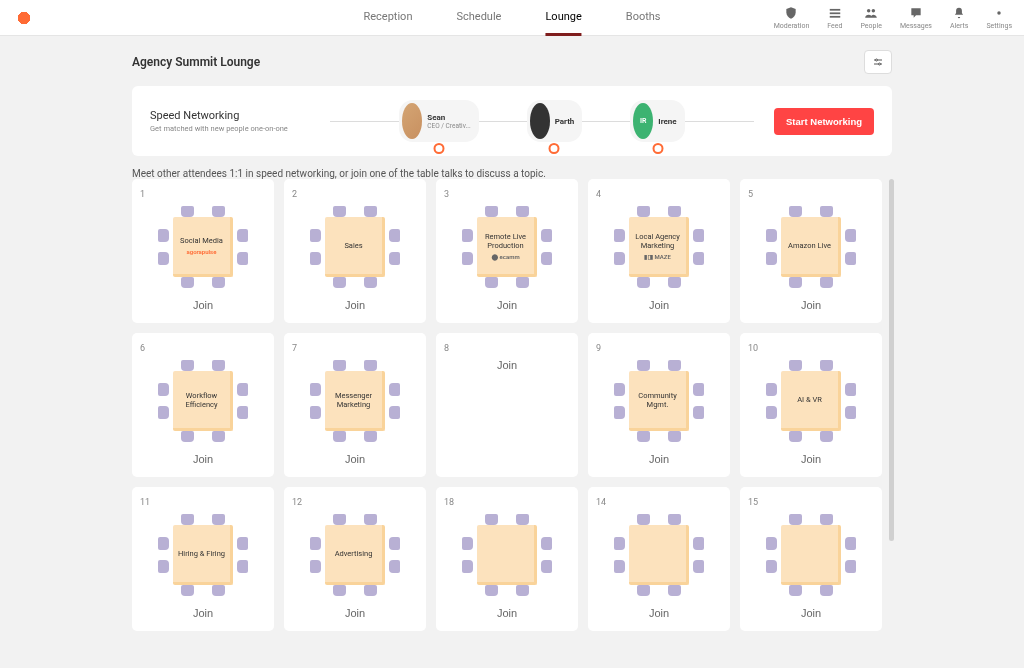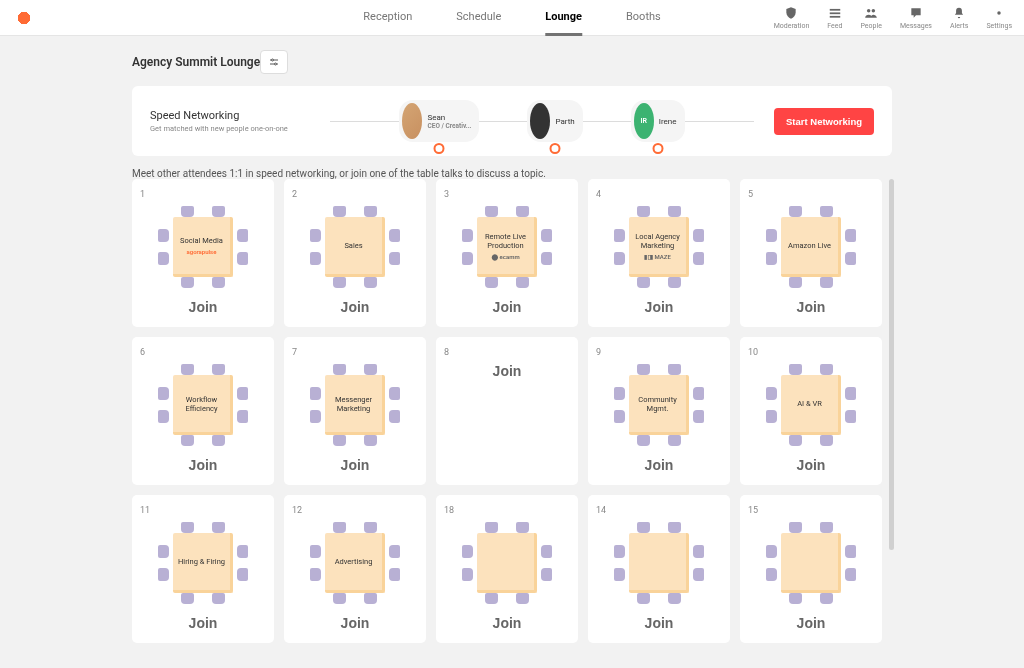--- a/index.html
+++ b/index.html
@@ -2,44 +2,44 @@
 <html><head>
   <meta charset="utf-8">
   <style>
     * { box-sizing: border-box; margin: 0; padding: 0; }
     body { font-family: -apple-system, BlinkMacSystemFont, 'Segoe UI', Roboto, sans-serif; background: #f2f2f2; color: #333; }
     
     .topbar { background: #fff; height: 36px; display: flex; align-items: center; border-bottom: 1px solid #e5e5e5; padding: 0 12px; position: relative; }
     .logo { width: 24px; height: 20px; background: radial-gradient(circle, #ff6b35 40%, #fff 40%); border-radius: 3px; }
     .nav-center { position: absolute; left: 50%; transform: translateX(-50%); display: flex; gap: 44px; }
     .nav-item { font-size: 11px; color: #777; cursor: pointer; padding: 10px 0; }
-    .nav-item.active { color: #000; font-weight: 700; border-bottom: 3px solid #737373; }
+    .nav-item.active { color: #000; font-weight: 400; border-bottom: 3px solid #7f1d1d; }
     .nav-right { margin-left: auto; display: flex; gap: 18px; }
     .nav-icon-item { display: flex; flex-direction: column; align-items: center; gap: 2px; cursor: pointer; }
     .nav-icon-item .icon { width: 14px; height: 14px; color: #666; }
     .nav-icon-item .label { font-size: 7px; color: #888; }
     
     .content { max-width: 760px; margin: 0 auto; padding: 14px 0; }
-    .page-header { display: flex; align-items: center; justify-content: flex-start; margin-bottom: 12px; }
+    .page-header { display: flex; align-items: center; justify-content: space-between; margin-bottom: 12px; }
     .page-title { font-size: 12px; font-weight: 600; color: #333; }
     .filter-btn { width: 28px; height: 24px; background: #fff; border: 1px solid #ddd; border-radius: 4px; display: flex; align-items: center; justify-content: center; cursor: pointer; }
     
     .speed-box { background: #fff; border-radius: 6px; padding: 14px 18px; display: flex; align-items: center; gap: 20px; margin-bottom: 12px; position: relative; }
     .speed-left { flex: 0 0 160px; }
     .speed-title { font-size: 11px; font-weight: 400; }
     .speed-sub { font-size: 7.5px; color: #888; margin-top: 2px; line-height: 1.3; }
     .speed-people { display: flex; gap: 48px; align-items: center; flex: 1; justify-content: center; position: relative; }
     .speed-line { position: absolute; top: 50%; left: 0; right: 0; height: 1px; background: #dcdcdc; z-index: 0; }
     .person-chip { background: #f5f5f5; border-radius: 14px; padding: 3px 8px 3px 3px; display: flex; align-items: center; gap: 5px; position: relative; z-index: 1; }
     .person-chip::after { content: ''; position: absolute; bottom: -12px; left: 50%; transform: translateX(-50%); width: 7px; height: 7px; border-radius: 50%; background: #fff; border: 2px solid #ff6b35; }
     .person-avatar { width: 20px; height: 36px; border-radius: 50%; background: #333; display: flex; align-items: center; justify-content: center; color: #fff; font-size: 7px; font-weight: 600; }
     .person-avatar.green { background: #3cb371; }
     .person-avatar.img { background: linear-gradient(135deg,#d4a574,#c89060); }
-    .person-name { font-size: 8px; font-weight: 400; }
-    .person-role { font-size: 6.5px; color: #888; font-weight: bold; }
+    .person-name { font-size: 8px; font-weight: 700; }
+    .person-role { font-size: 6.5px; color: #888; }
     .start-btn { background: #ff4444; color: #fff; border: none; border-radius: 4px; padding: 8px 12px; font-size: 9.5px; font-weight: 600; cursor: pointer; }
     
     .instruct { font-size: 10px; color: #555; }
     
     .tables-wrap { position: relative; }
     .tables { display: grid; grid-template-columns: repeat(5, 1fr); gap: 10px; padding-right: 10px; }
     .scrollbar { position: absolute; right: -2px; top: 0; width: 5px; height: 80%; background: #d0d0d0; border-radius: 3px; }
     
     .table-card { background: #fff; border-radius: 5px; padding: 10px 8px 12px; display: flex; flex-direction: column; align-items: center; }
     .table-num { align-self: flex-start; font-size: 9px; color: #888; margin-bottom: 6px; }
@@ -53,21 +53,21 @@
     .chair { position: absolute; width: 13px; height: 11px; background: #b8b0d4; border-radius: 2px 2px 4px 4px; }
     .chair.c1 { top: 1px; left: 24px; }
     .chair.c2 { top: 1px; right: 24px; }
     .chair.c3 { bottom: 1px; left: 24px; }
     .chair.c4 { bottom: 1px; right: 24px; }
     .chair.c5 { left: 1px; top: 24px; width: 11px; height: 13px; border-radius: 2px 4px 4px 2px; }
     .chair.c6 { left: 1px; bottom: 24px; width: 11px; height: 13px; border-radius: 2px 4px 4px 2px; }
     .chair.c7 { right: 1px; top: 24px; width: 11px; height: 13px; border-radius: 4px 2px 2px 4px; }
     .chair.c8 { right: 1px; bottom: 24px; width: 11px; height: 13px; border-radius: 4px 2px 2px 4px; }
     
-    .join-btn { font-size: 14px; color: #666; background: none; border: none; cursor: pointer; font-weight: bold; }
+    .join-btn { font-size: 11px; color: #666; background: none; border: none; cursor: pointer; }
     
     svg { display: block; }
   </style>
 </head>
 <body>
 
 <div class="topbar">
   <div class="logo"></div>
   <div class="nav-center" id="nav-center">
       <div class="nav-item">Reception</div>

